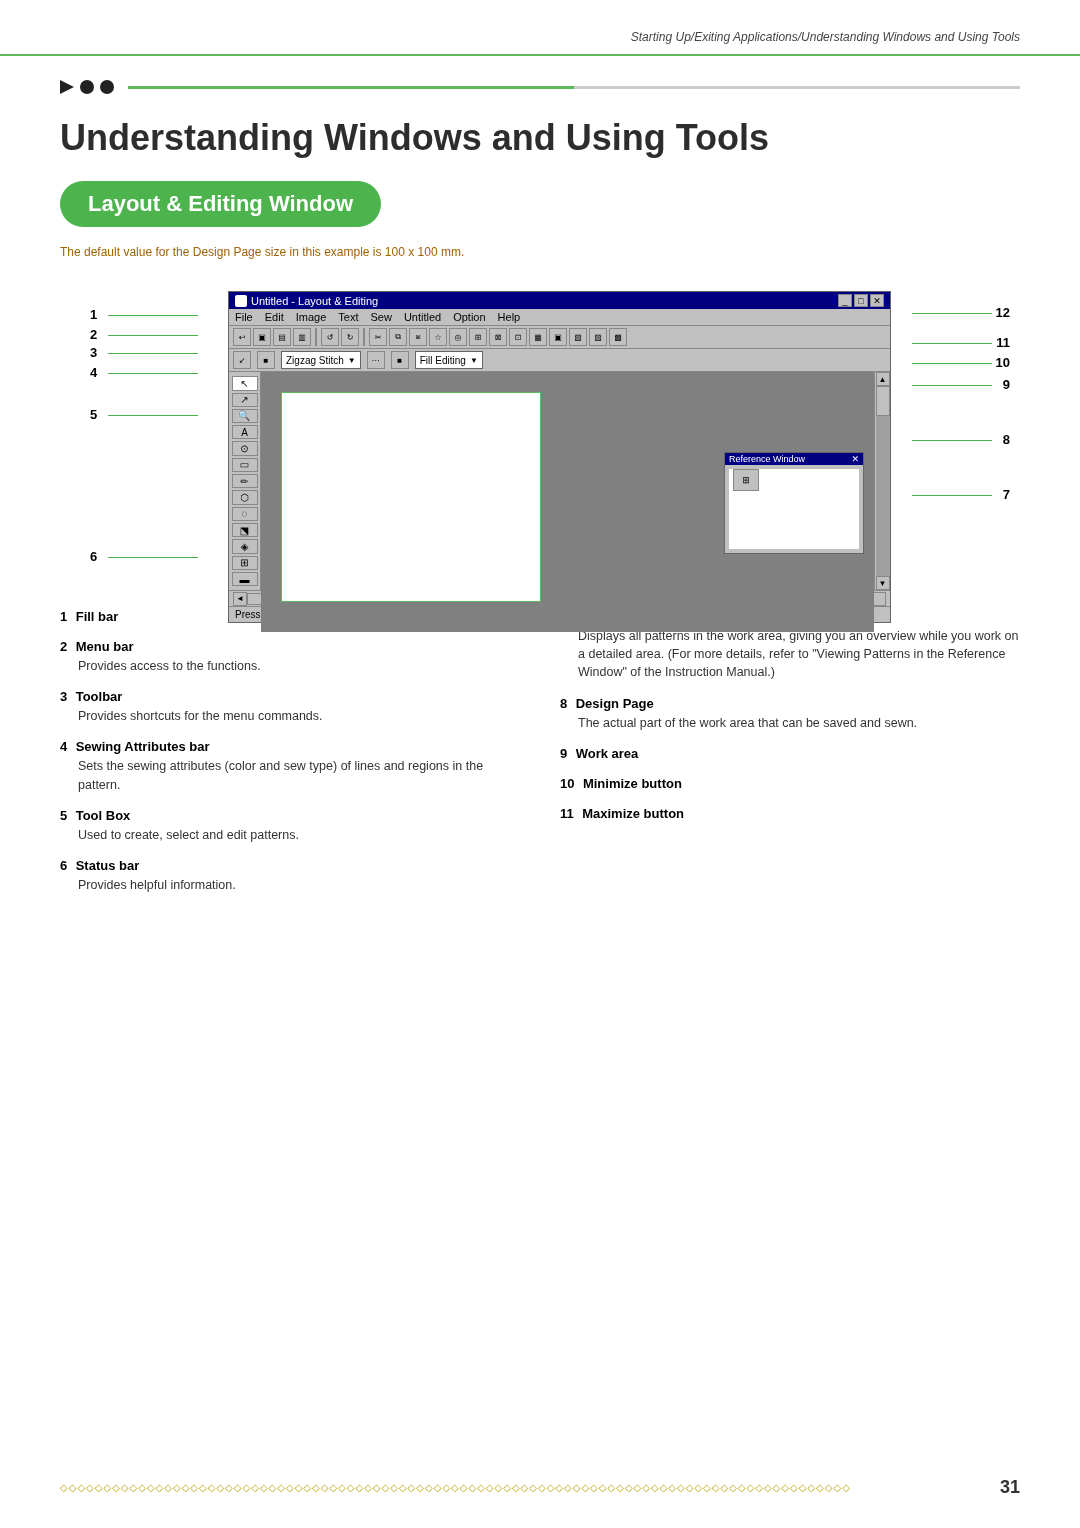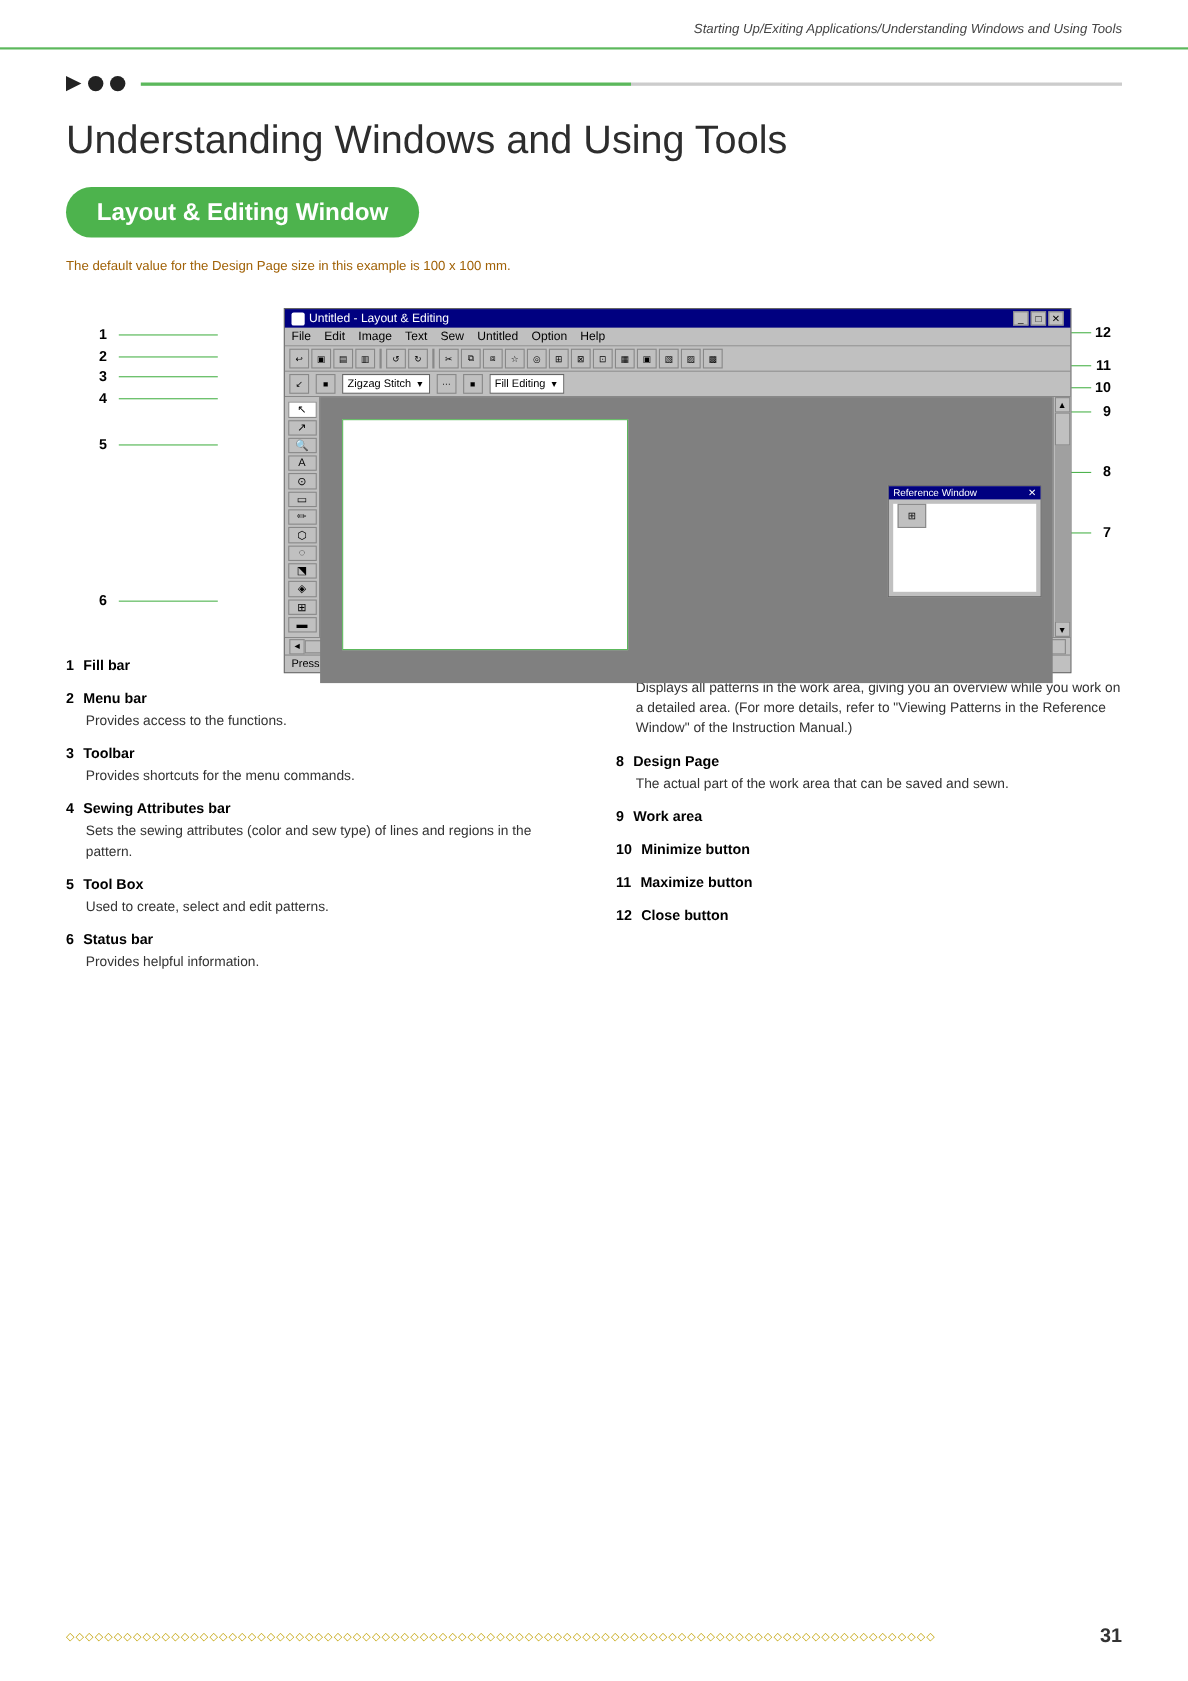--- a/index.html
+++ b/index.html
@@ -7,21 +7,21 @@
       font-family: Arial, sans-serif;
       background: #fff;
       width: 1080px;
       min-height: 1528px;
       position: relative;
       overflow-x: hidden;
     }
 
     
     .page-header {
-      padding: 19px 60px 10px 60px;
+      padding: 30px 60px 10px 60px;
       border-bottom: 2px solid #5cb85c;
       display: flex;
       align-items: center;
       justify-content: flex-end;
     }
     .page-header-title {
       font-size: 12px;
       font-style: italic;
       color: #444;
     }
@@ -58,21 +58,21 @@
     }
 
     
     .main-content {
       padding: 10px 60px 40px 60px;
     }
 
     
     .chapter-title {
       font-size: 36px;
-      font-weight: normal;
+      font-weight: bold;
       color: #2d2d2d;
       margin-top: 12px;
       margin-bottom: 22px;
       line-height: 1.2;
       font-family: Arial, sans-serif;
     }
 
     
     .section-heading-box {
       background: #4db34d;
@@ -92,22 +92,22 @@
     .description-text {
       font-size: 12px;
       color: #a16207;
       margin-bottom: 18px;
     }
 
     
     .app-window {
       border: 1px solid #666;
       background: #c0c0c0;
-      width: 716px;
-      margin-left: 58px;
+      width: 663px;
+      margin-left: 28px;
     }
     .app-titlebar {
       background: #000080;
       color: #fff;
       font-size: 11px;
       padding: 2px 6px;
       display: flex;
       align-items: center;
       justify-content: space-between;
     }
@@ -602,24 +602,20 @@
         <span class="desc-term">Work area</span>
       </div>
       <div class="desc-item">
         <span class="desc-number">10</span>
         <span class="desc-term">Minimize button</span>
       </div>
       <div class="desc-item">
         <span class="desc-number">11</span>
         <span class="desc-term">Maximize button</span>
       </div>
-      <div class="desc-item">
-        <span class="desc-number">12</span>
-        <span class="desc-term">Close button</span>
-      </div>
     </div>
   </div>
 
 </div>
 
 <div class="page-footer">
   <span class="footer-diamonds">◇◇◇◇◇◇◇◇◇◇◇◇◇◇◇◇◇◇◇◇◇◇◇◇◇◇◇◇◇◇◇◇◇◇◇◇◇◇◇◇◇◇◇◇◇◇◇◇◇◇◇◇◇◇◇◇◇◇◇◇◇◇◇◇◇◇◇◇◇◇◇◇◇◇◇◇◇◇◇◇◇◇◇◇◇◇◇◇◇◇◇</span>
   <span class="footer-page">31</span>
 </div>
 

